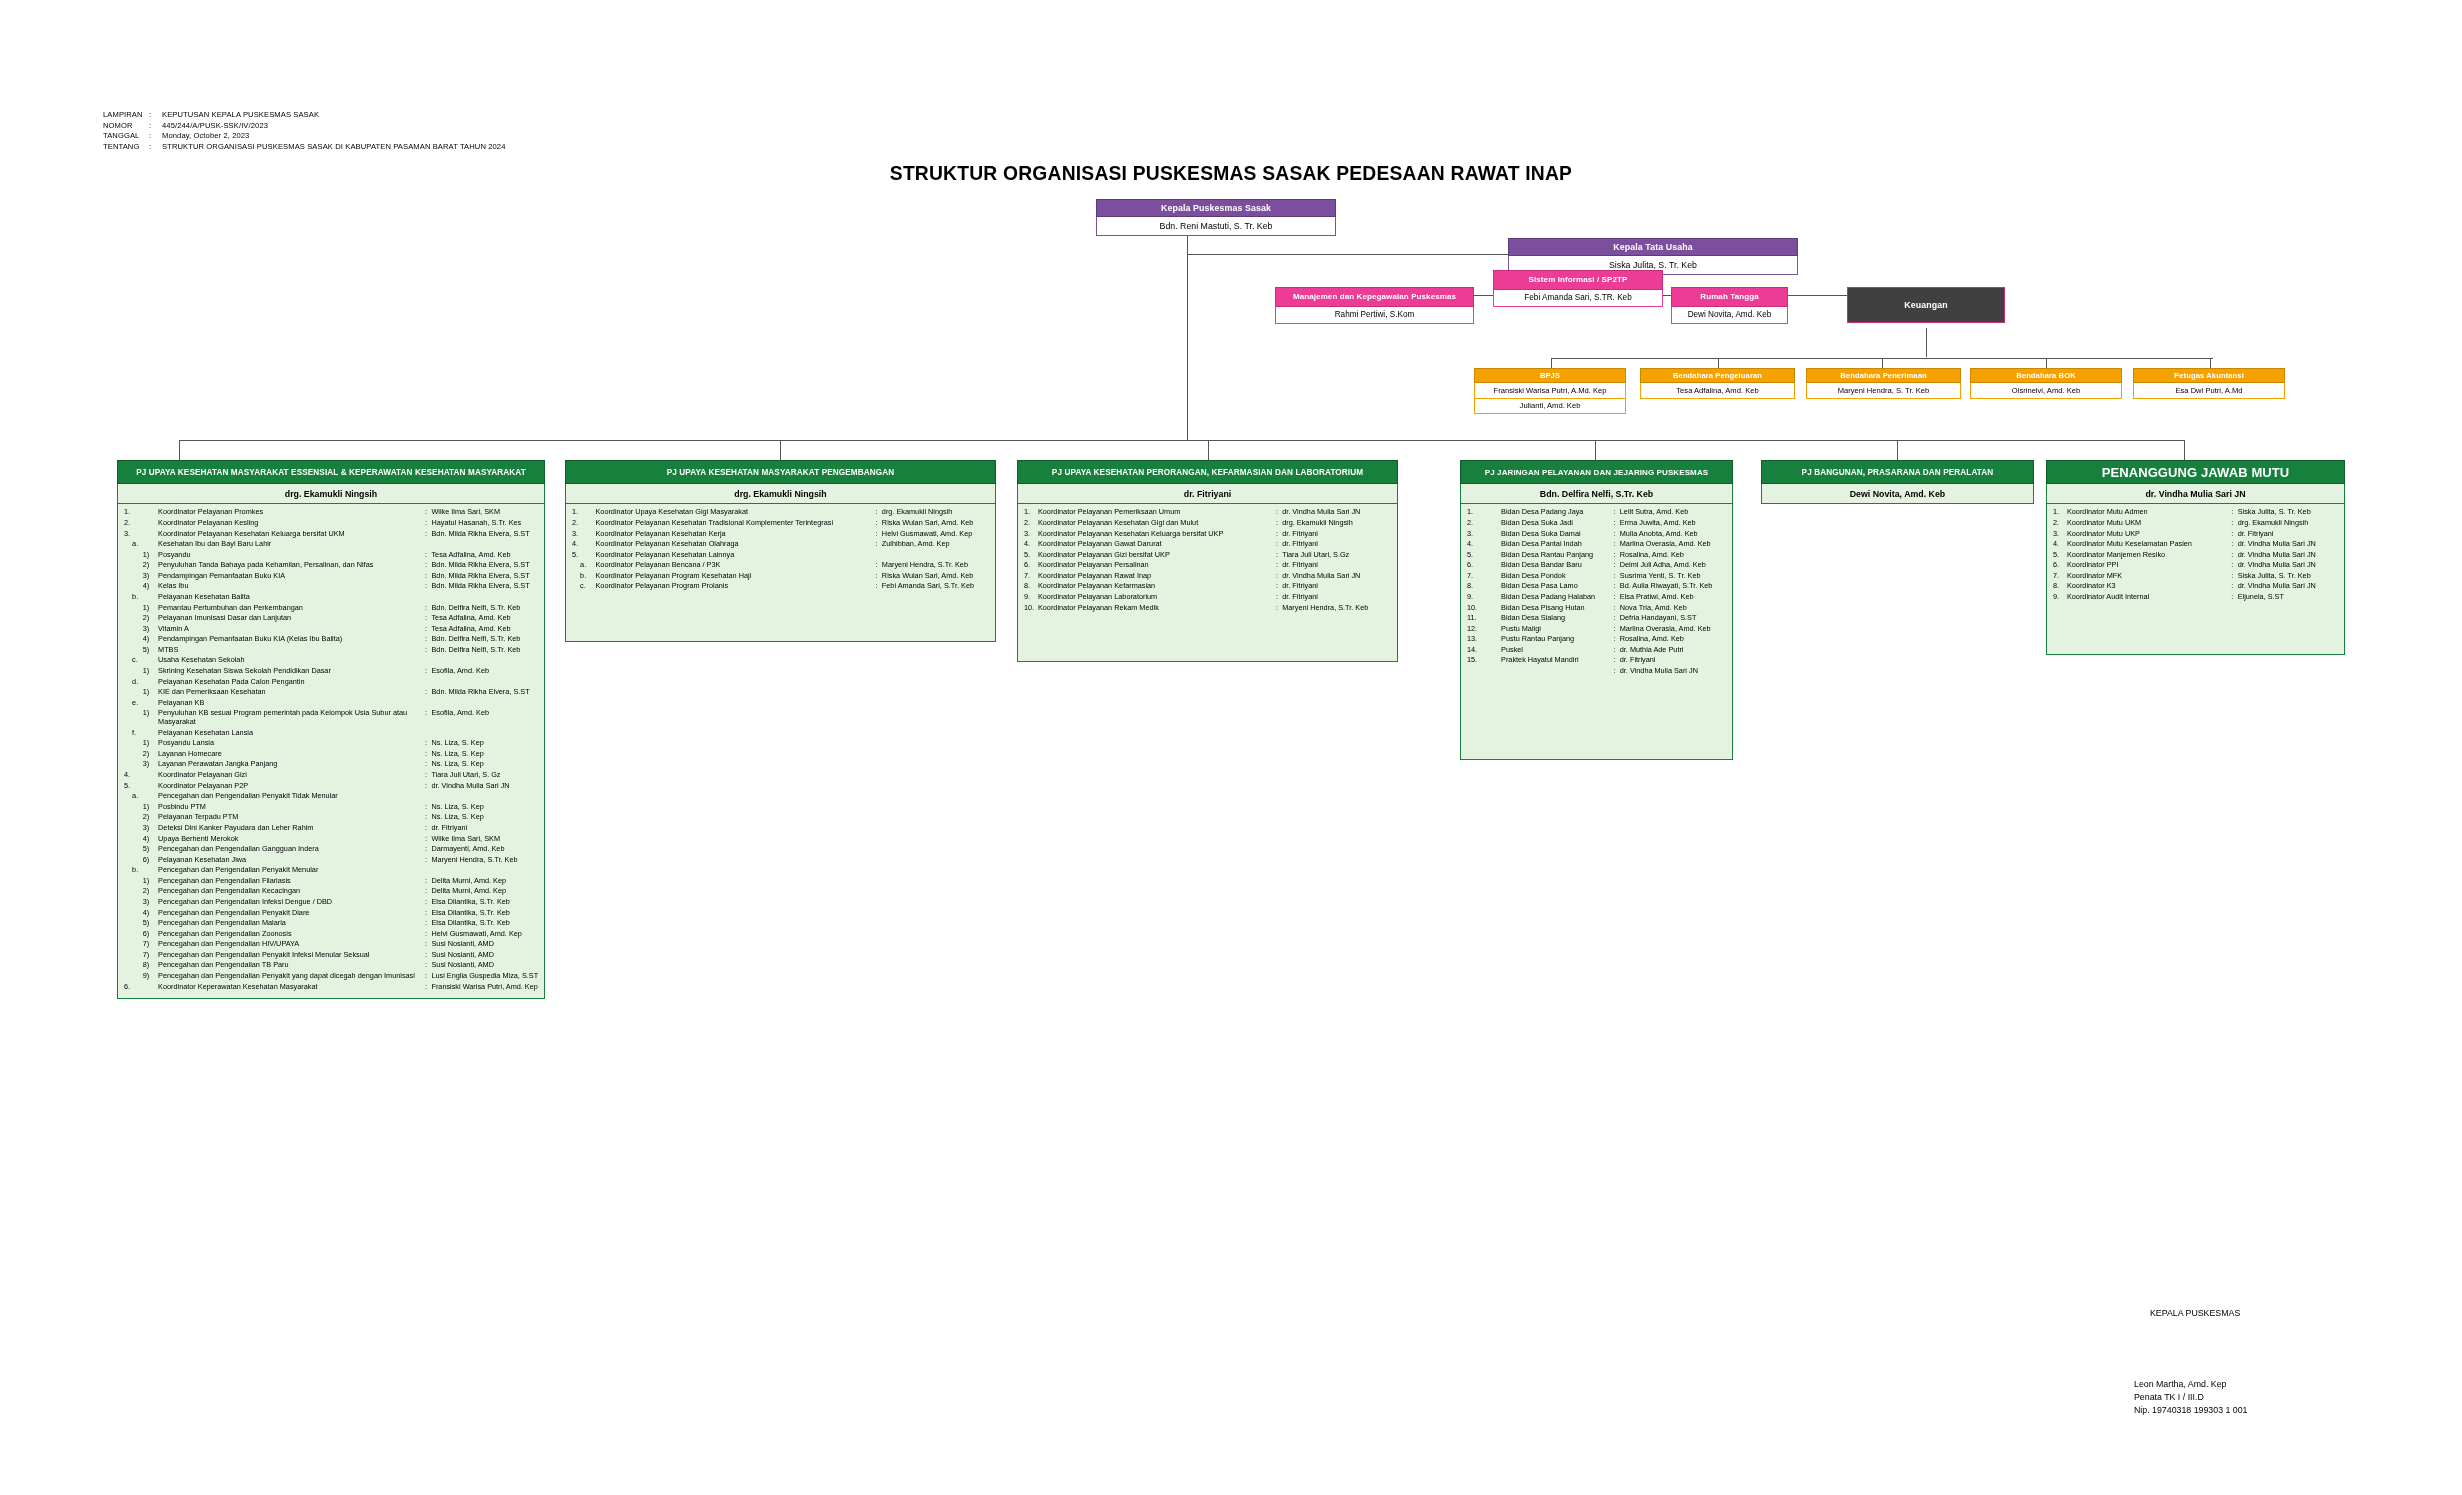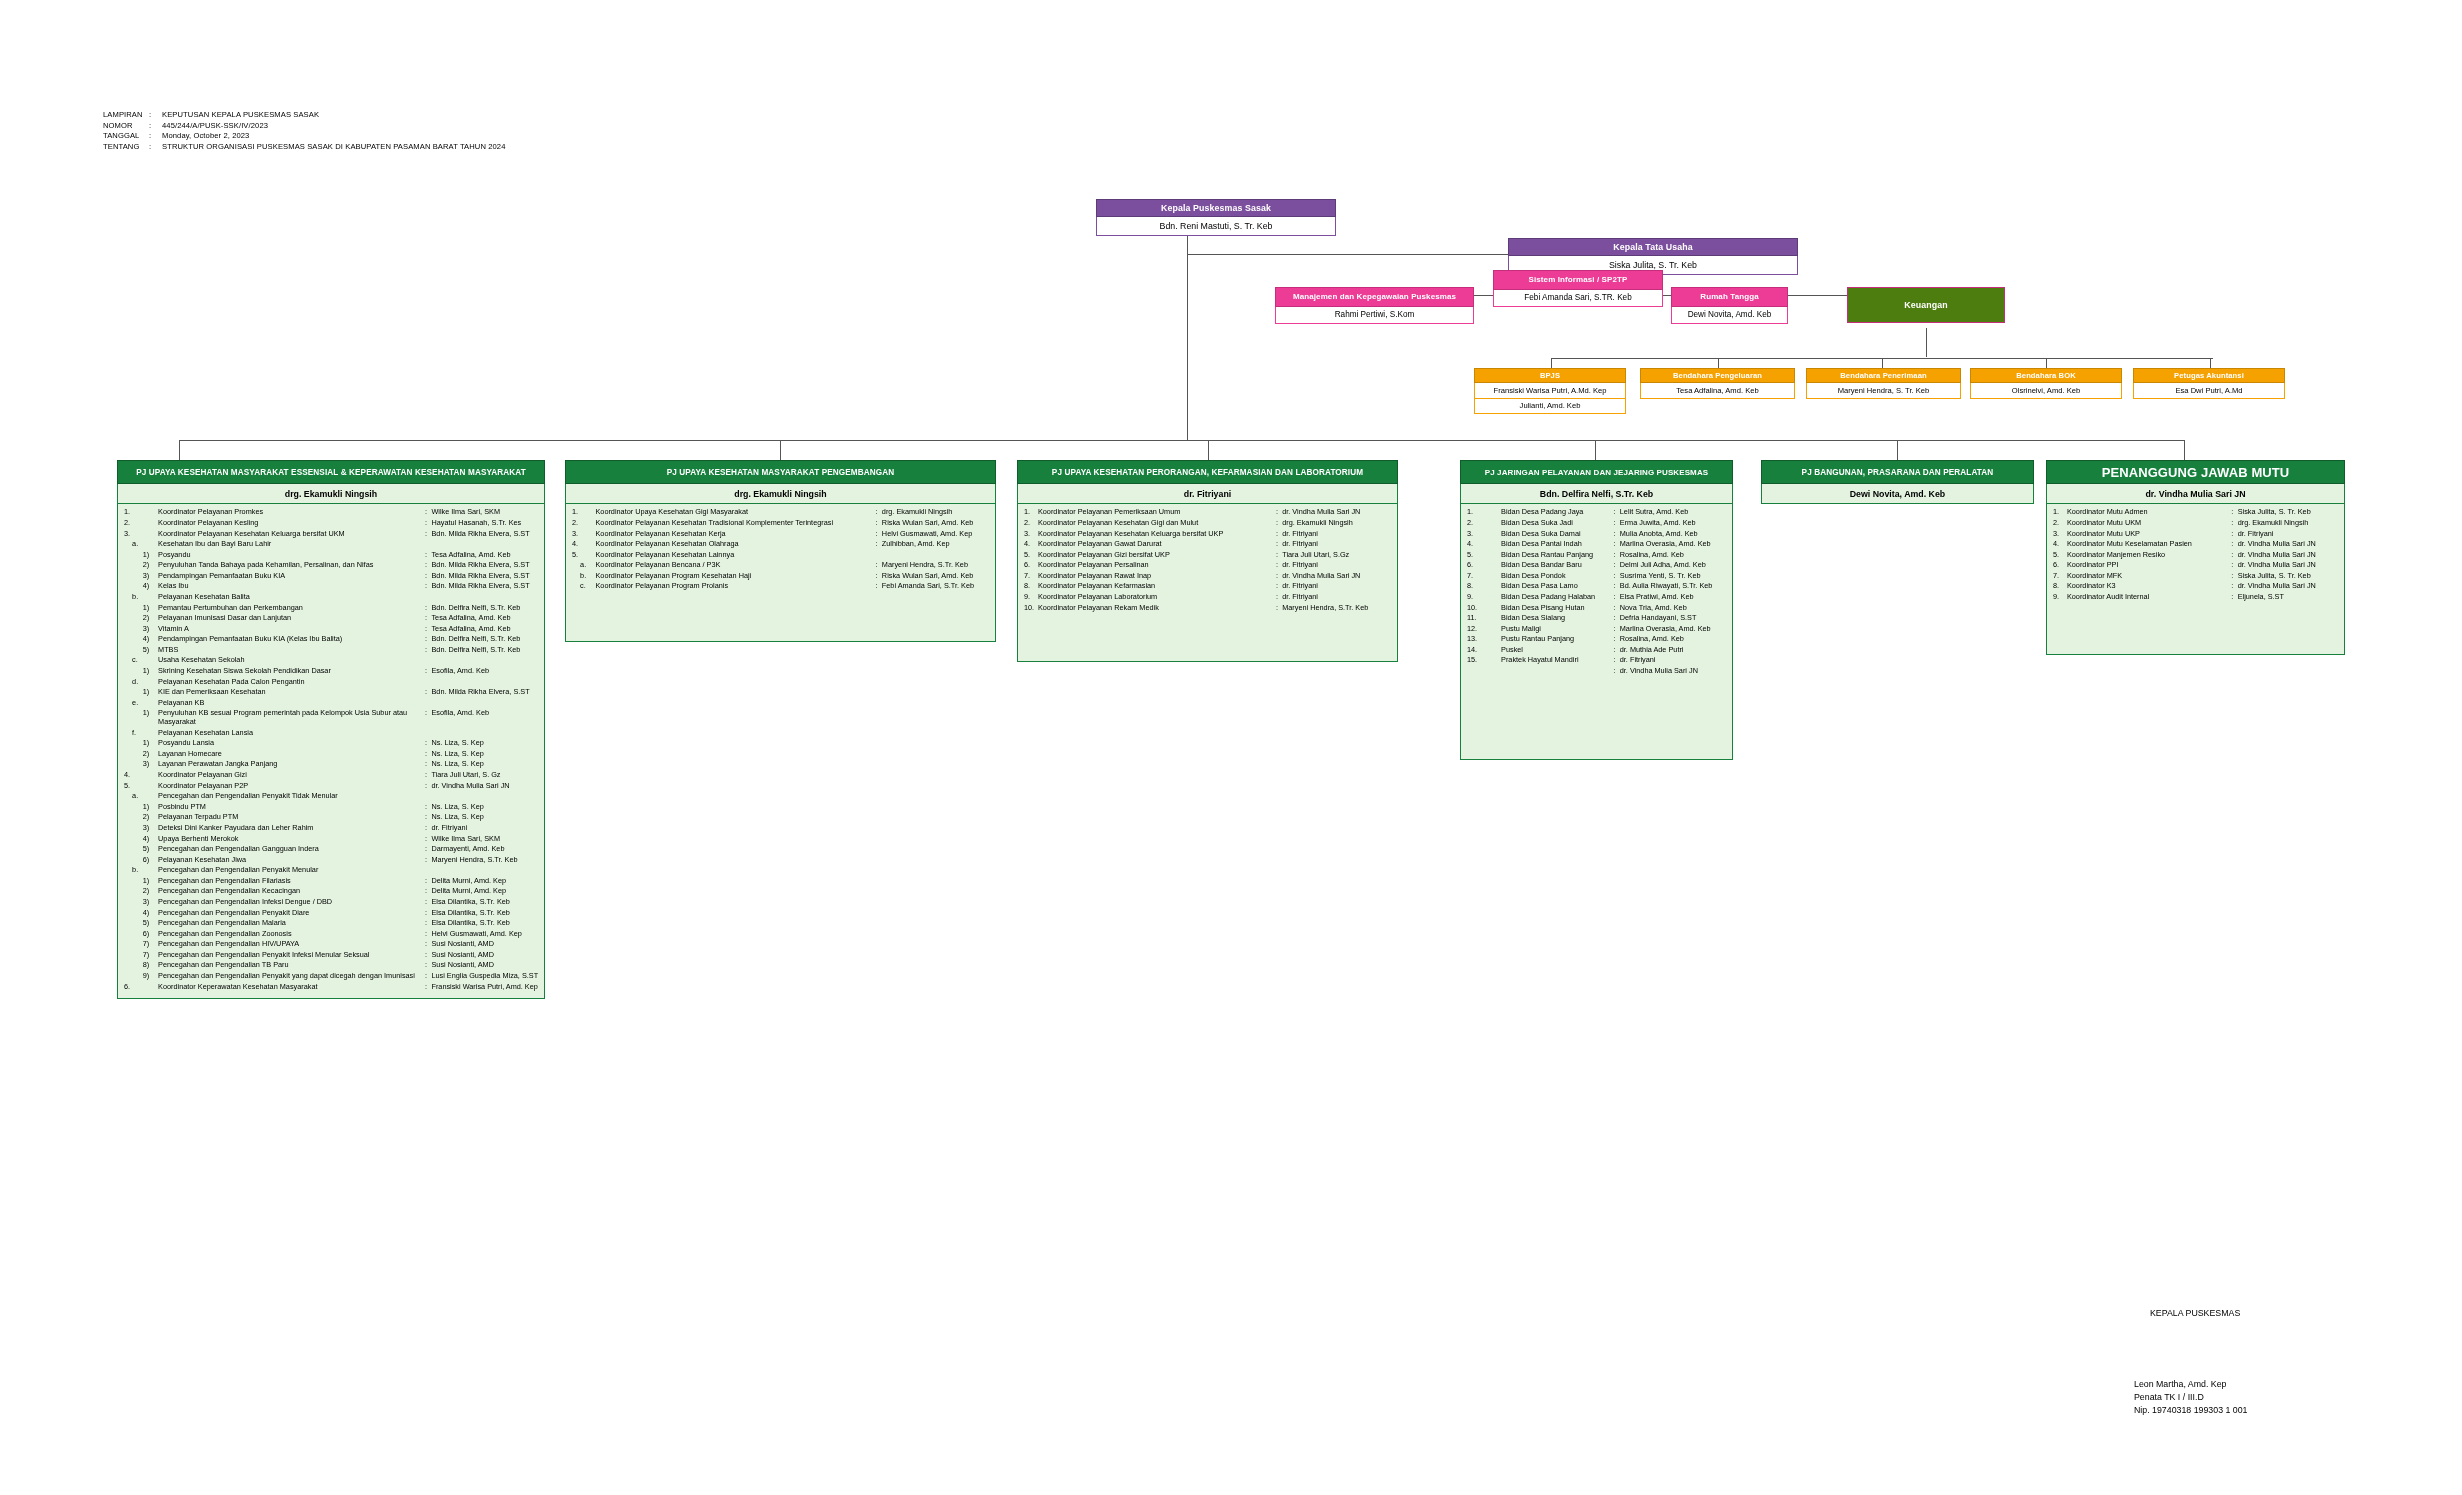--- a/index.html
+++ b/index.html
@@ -74,20 +74,21 @@
       </tr>
       <tr>
         <td class="lbl">TENTANG</td>
         <td class="col">:</td>
         <td>STRUKTUR ORGANISASI PUSKESMAS SASAK DI KABUPATEN PASAMAN BARAT TAHUN 2024</td>
       </tr>
     </tbody>
       </table>
   </div>
 
+  <div class="doc-title">STRUKTUR ORGANISASI PUSKESMAS SASAK PEDESAAN RAWAT INAP</div>
 
   <div class="ln lnv" style="left:1187px;top:233px;height:208px;"></div>
 
   <div class="ln lnh" style="left:1187px;top:254px;width:432px;"></div>
   <div class="ln lnv" style="left:1618px;top:238px;height:16.4px;"></div>
 
   <div class="ln lnv" style="left:1618px;top:271px;height:23.5px;"></div>
 
   <div class="ln lnh" style="left:1375px;top:295px;width:589px;"></div>
   <div class="ln lnv" style="left:1375px;top:295px;height:11.7px;"></div>
@@ -130,21 +131,21 @@
     <div class="hdr" style="height:17.6px;font-size:8px;">Sistem Informasi / SP2TP</div>
     <div class="sub" style="height:16.4px;font-size:8.2px;">Febi Amanda Sari, S.TR. Keb</div>
   </div>
 
   <div class="box pink" style="left:1671px;top:287px;width:117px;">
     <div class="hdr" style="height:17.6px;font-size:8px;">Rumah Tangga</div>
     <div class="sub" style="height:16.4px;font-size:8.2px;">Dewi Novita, Amd. Keb</div>
   </div>
 
   <div class="box" style="left:1847px;top:287px;width:158px;">
-    <div class="hdr" style="height:34px;background:#4d7c0f;border:0.6px solid #c52e7b;">Keuangan</div>
+    <div class="hdr" style="height:34px;background:#404040;border:0.6px solid #c52e7b;">Keuangan</div>
   </div>
 
   <div class="box orange" style="left:1474px;top:368px;width:152px;">
     <div class="hdr" style="height:13px;font-size:7.6px;">BPJS</div>
     <div class="sub" style="height:14.7px;font-size:7.6px;">Fransiski Warisa Putri, A.Md. Kep</div>
     <div class="sub" style="height:14px;font-size:7.6px;border-top:none;">Julianti, Amd. Keb</div>
   </div>
 
   <div class="box orange" style="left:1640px;top:368px;width:155px;">
     <div class="hdr" style="height:13px;font-size:7.6px;">Bendahara Pengeluaran</div>

